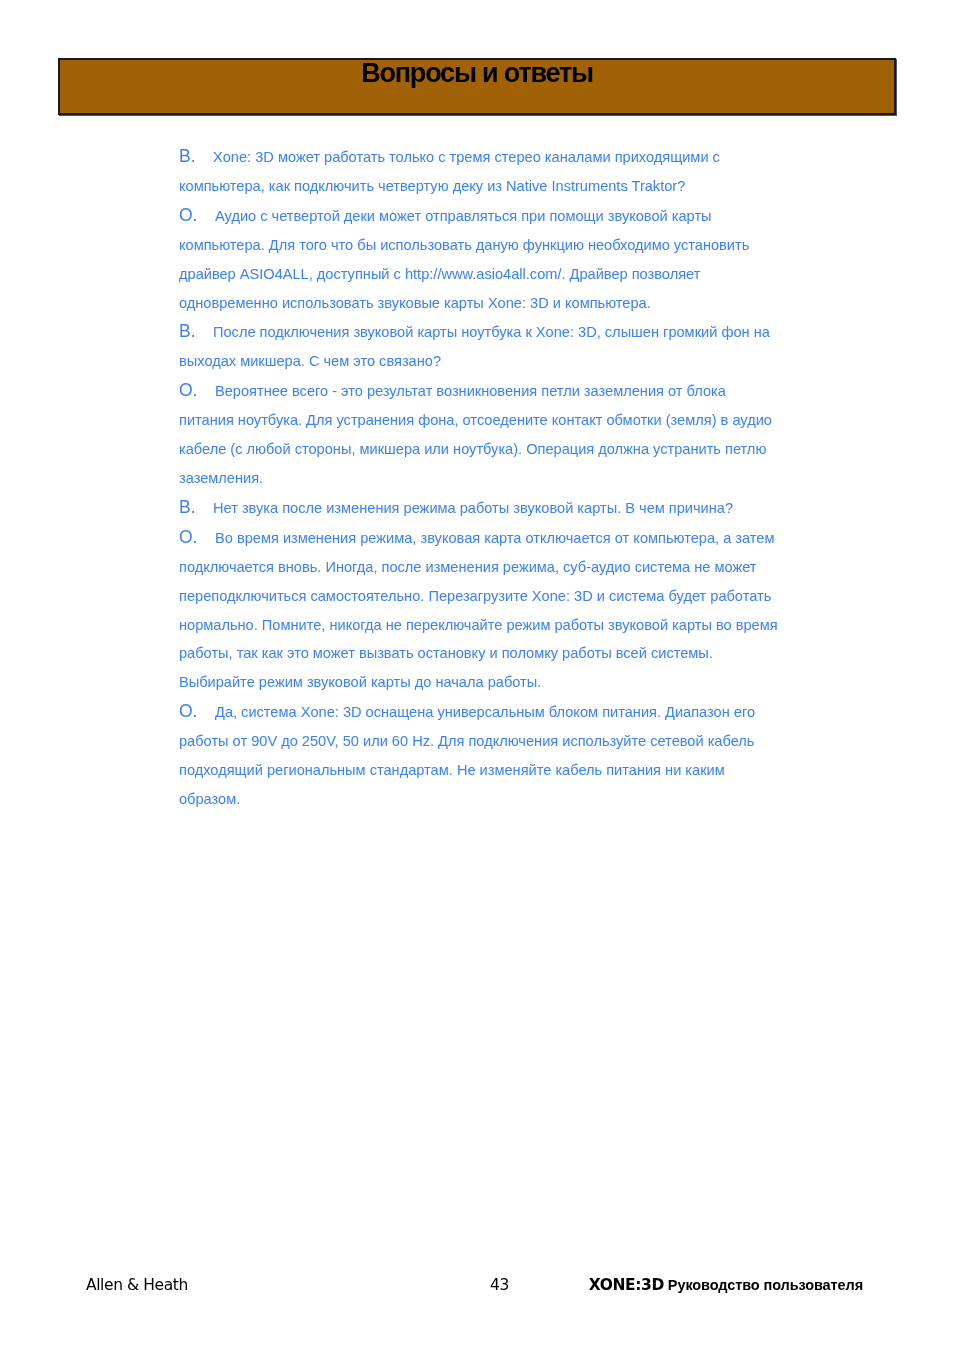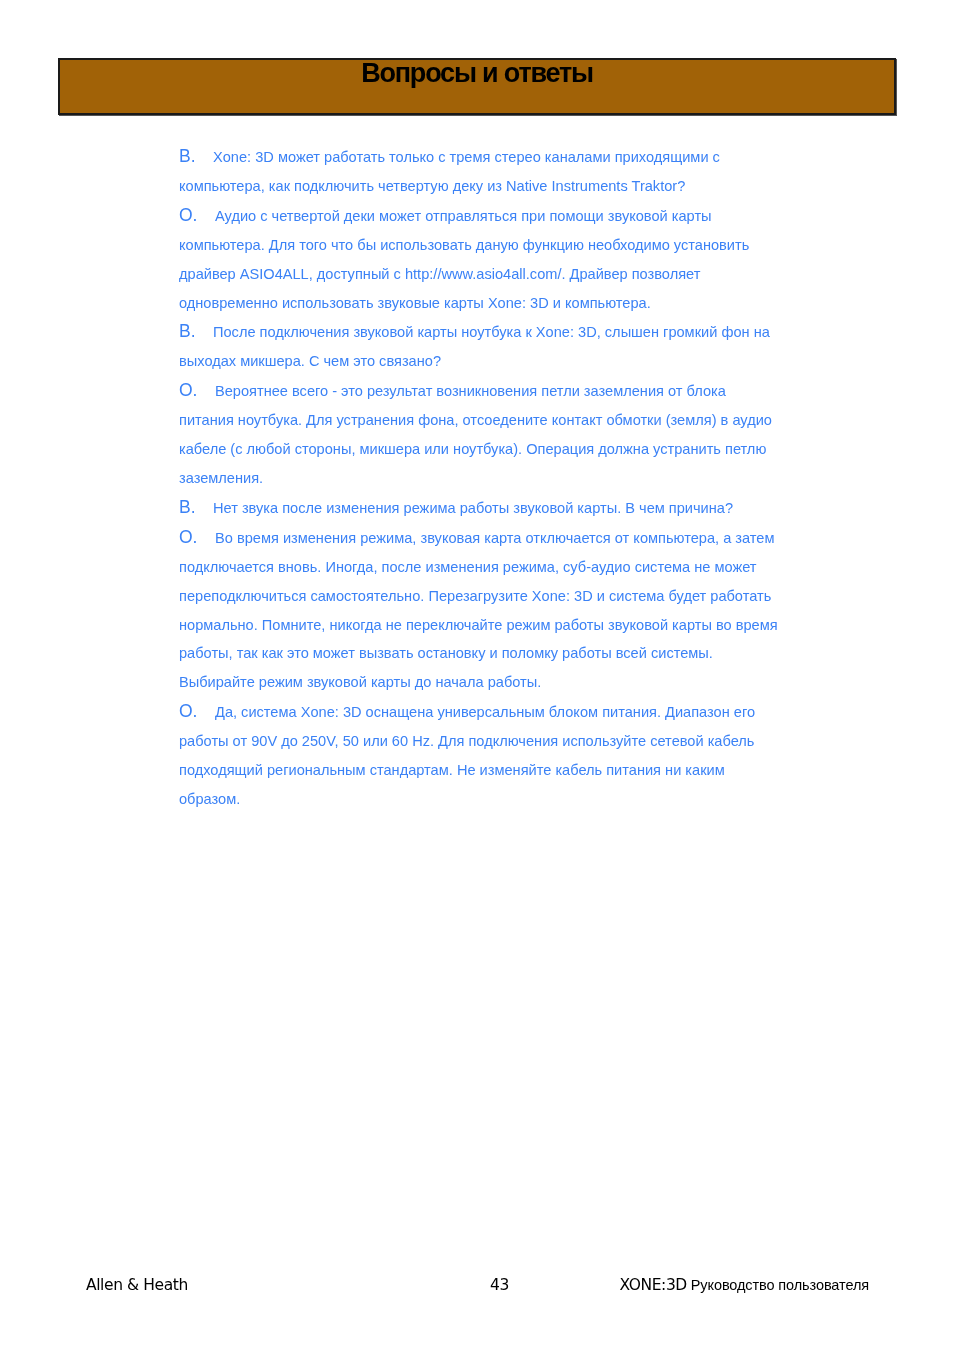--- a/index.html
+++ b/index.html
@@ -77,23 +77,24 @@
       letter-spacing: -0.4px;
     }
     .footer-center {
       position: absolute;
       left: 466px;
       top: 0;
       letter-spacing: -0.3px;
     }
     .footer-right {
       position: absolute;
-      right: 2px;
+      right: 8px;
       top: 0;
       white-space: nowrap;
+      font-weight: bold;
     }
     .footer-right .brand {
       font-size: 15.5px;
       letter-spacing: -0.4px;
     }
     .footer-right .subtitle {
       font-family: "Liberation Sans", sans-serif;
       font-size: 14.5px;
       letter-spacing: -0.1px;
     }

